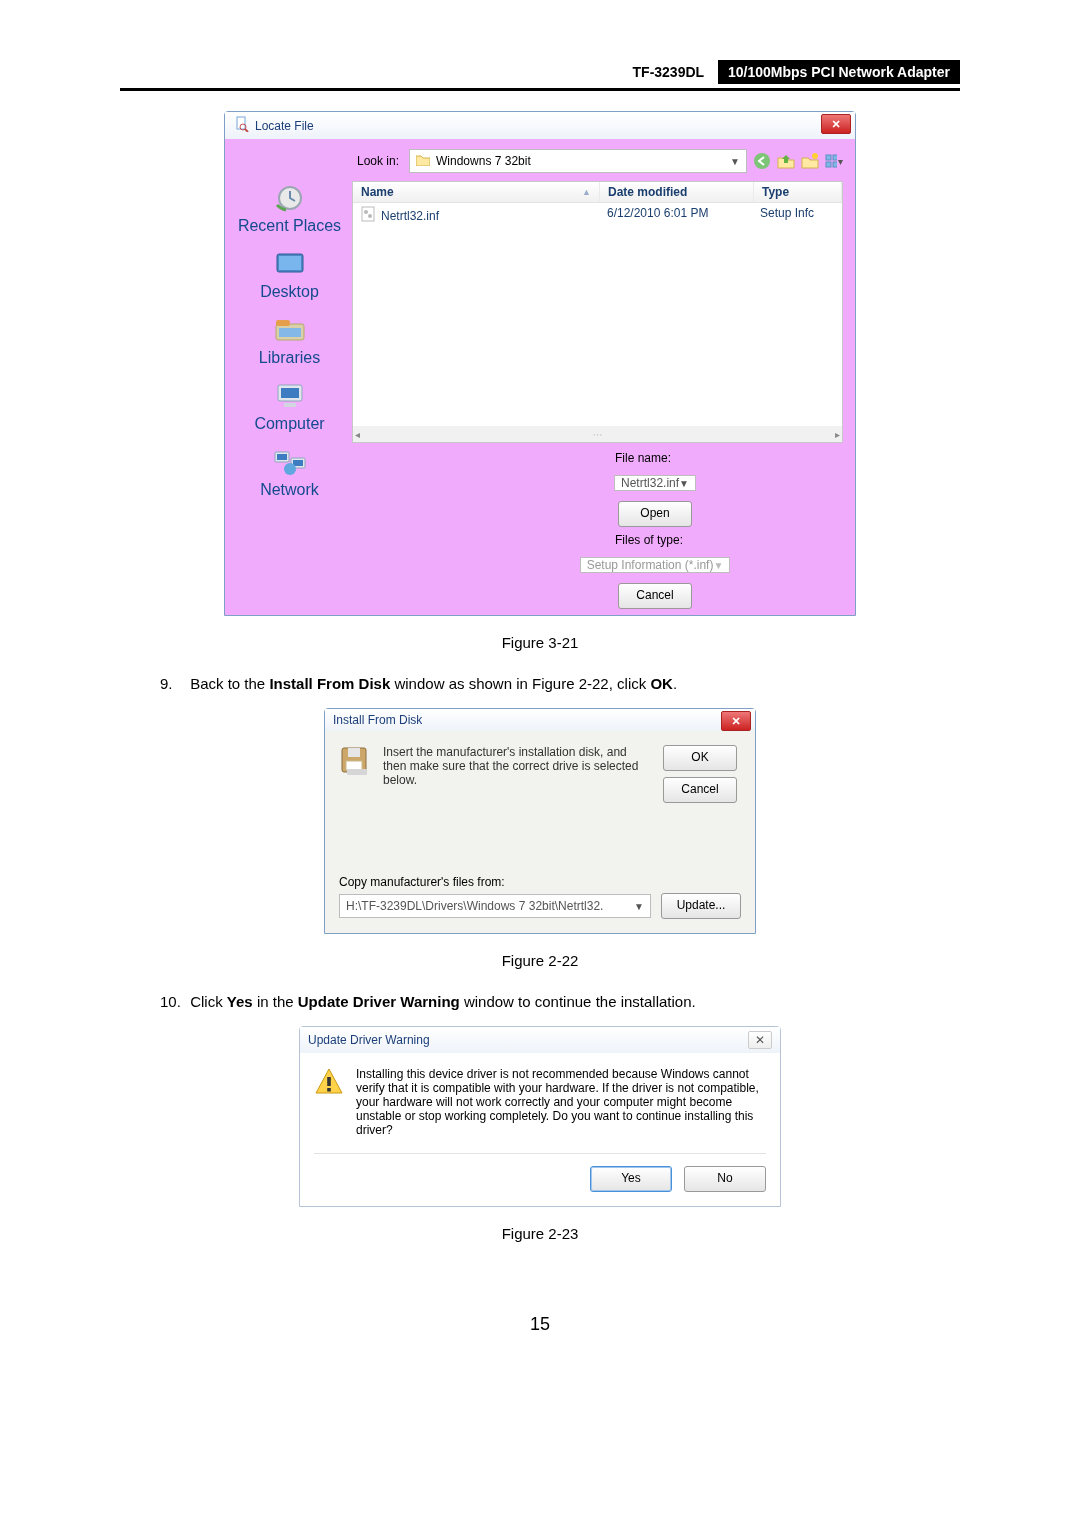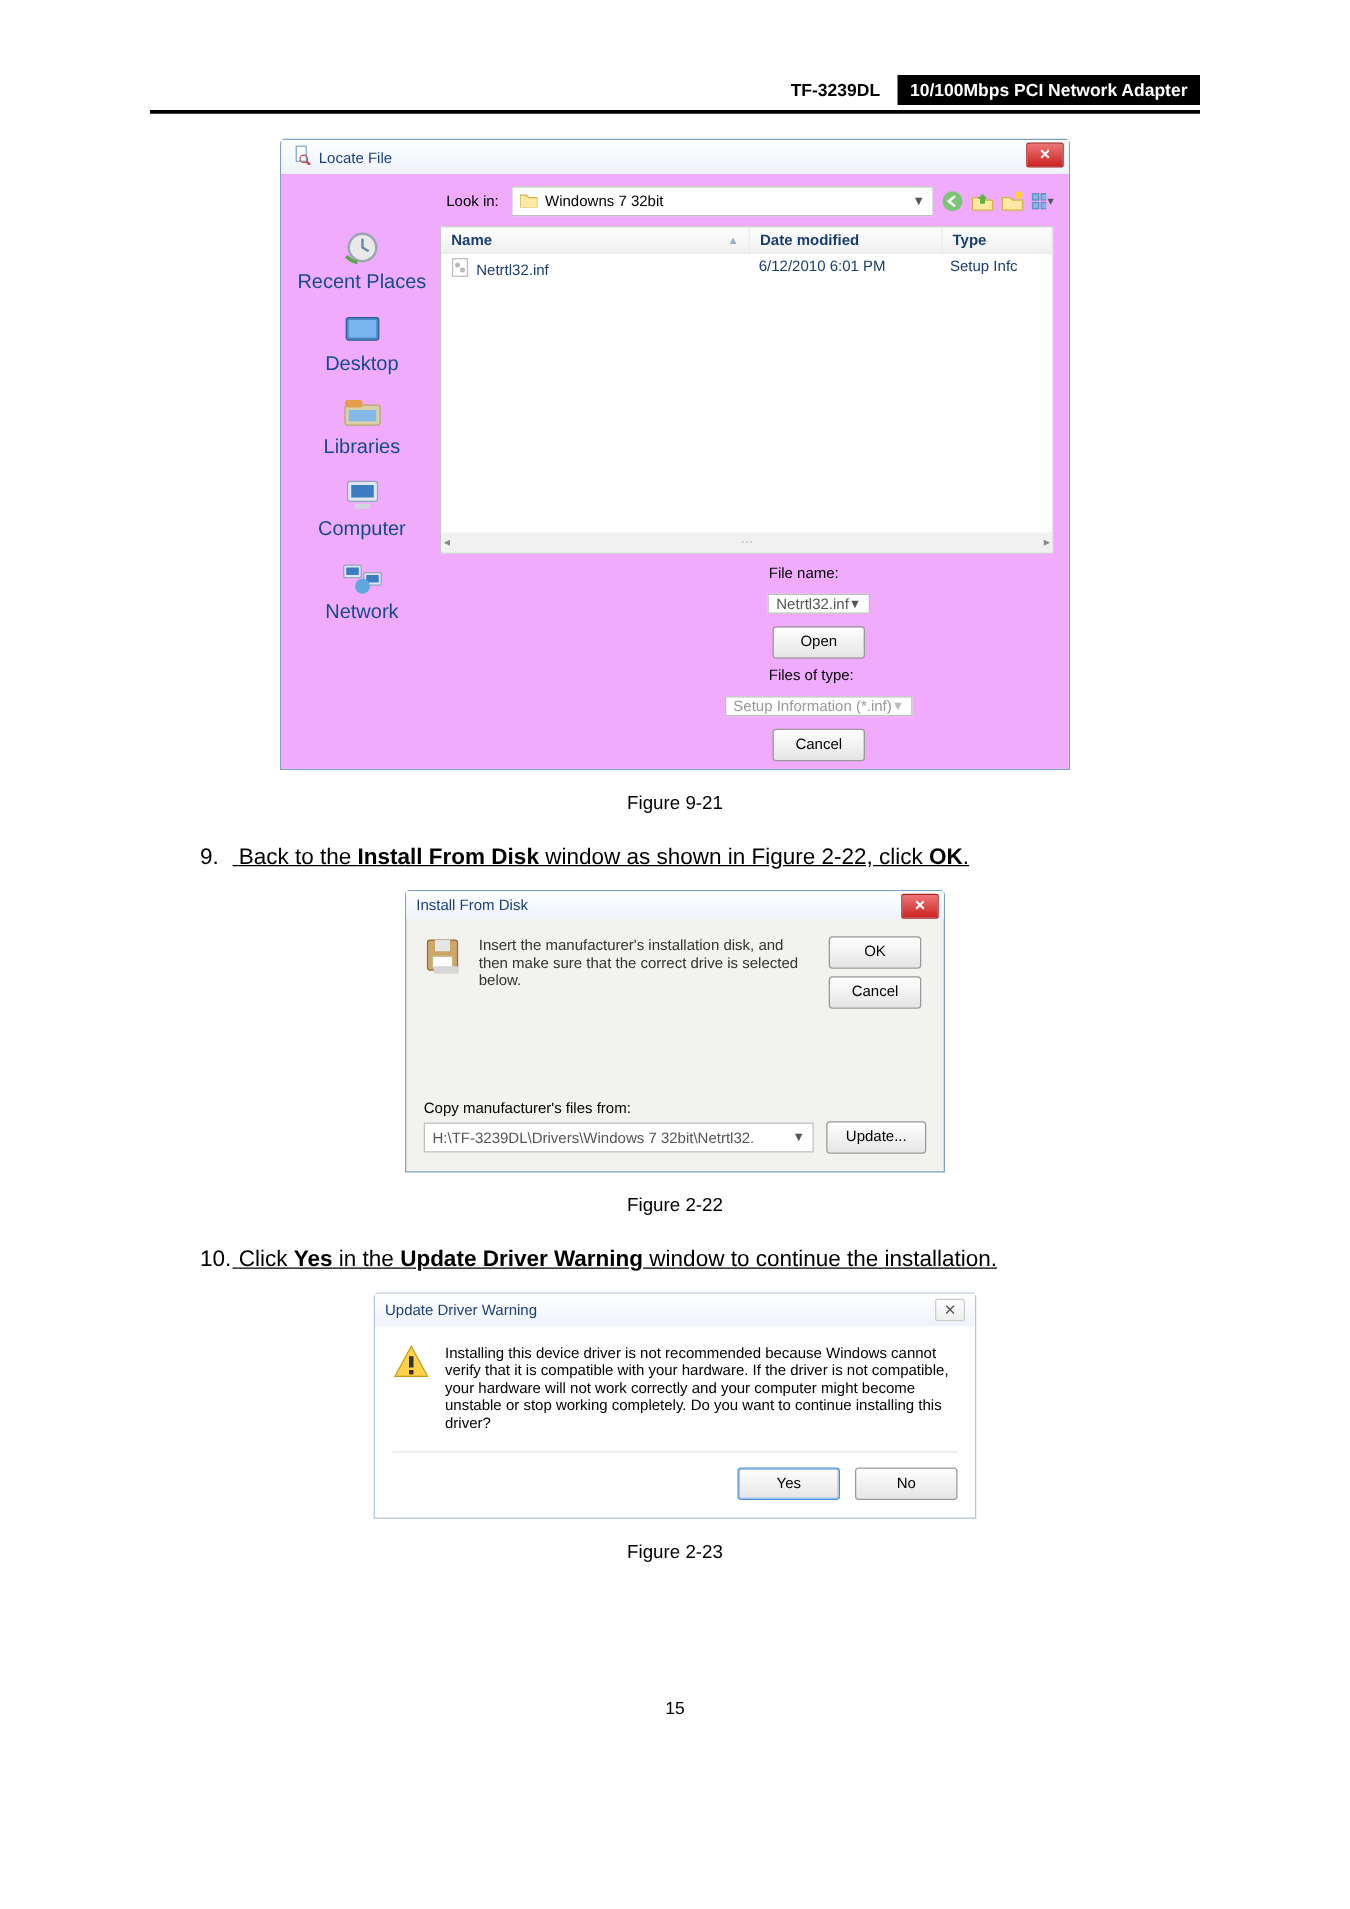--- a/index.html
+++ b/index.html
@@ -28,33 +28,32 @@
     color: #fff;
     font-weight: bold;
     padding: 4px 10px;
   }
   .figure {
     text-align: center;
     margin: 18px 0 24px;
     font-size: 15px;
   }
   .step {
-    font-size: 18px;
+    font-size: 15px;
     margin: 10px 60px 16px 40px;
-    text-decoration: underline;
   }
   .step-num {
     display: inline-block;
     width: 26px;
   }
   .bold { font-weight: bold; }
   .page-num {
     text-align: center;
-    margin-top: 108px;
-    font-size: 14px;
+    margin-top: 72px;
+    font-size: 18px;
   }
   
   .dlg {
     margin: 0 auto;
     border: 1px solid #7ea0c6;
     width: 630px;
     font-family: "Segoe UI", Arial, sans-serif;
     font-size: 12px;
     background: #f2f2ee;
     position: relative;
@@ -502,21 +501,21 @@
               <span class="tri-down" style="color:#bbb;">▼</span>
             </div>
             <div class="dlg-btn">Cancel</div>
           </div>
         </div>
       </div>
     </div>
   </div>
 </div>
 
-<div class="figure">Figure 9-21</div>
+<div class="figure">Figure 3-21</div>
 
 <div class="step">
   <span class="step-num">9.</span>
   <span>Back to the </span><span class="bold">Install From Disk</span><span> window as shown in Figure 2-22, click </span><span class="bold">OK</span><span>.</span>
 </div>
 
 <div class="dlg2">
   <div class="dlg-title">
     <span>Install From Disk</span>
     <div class="dlg-close">✕</div>

